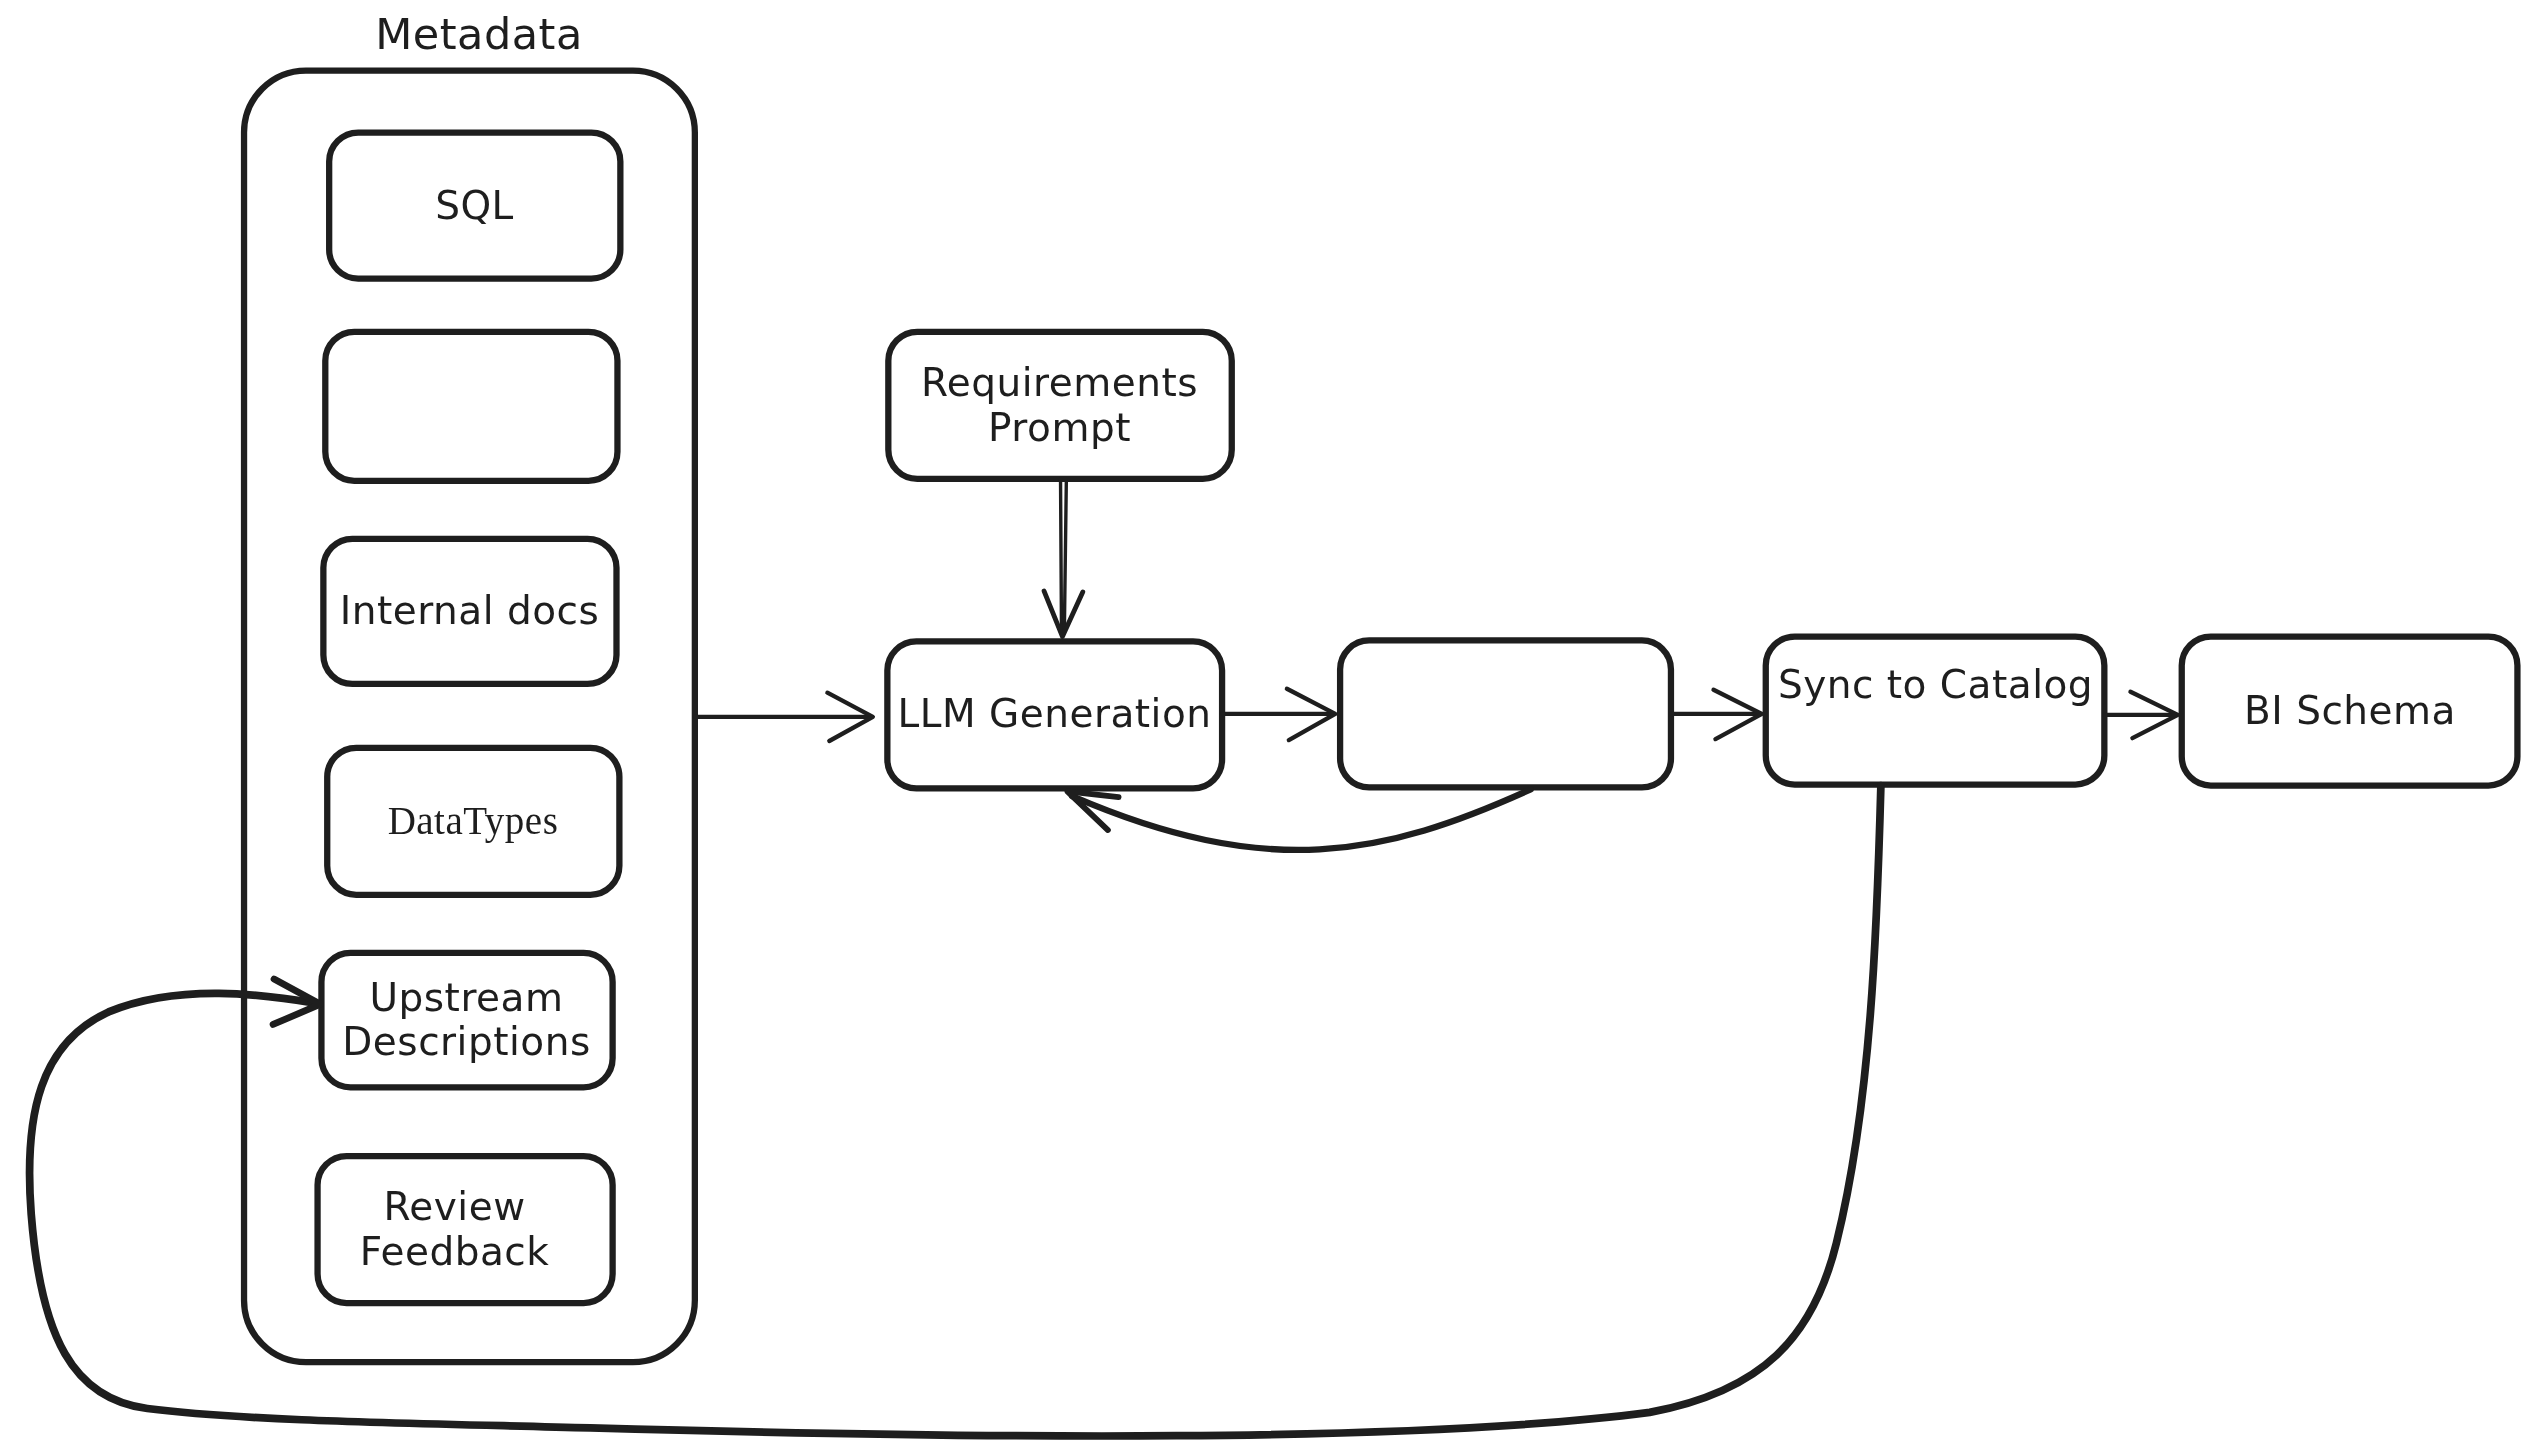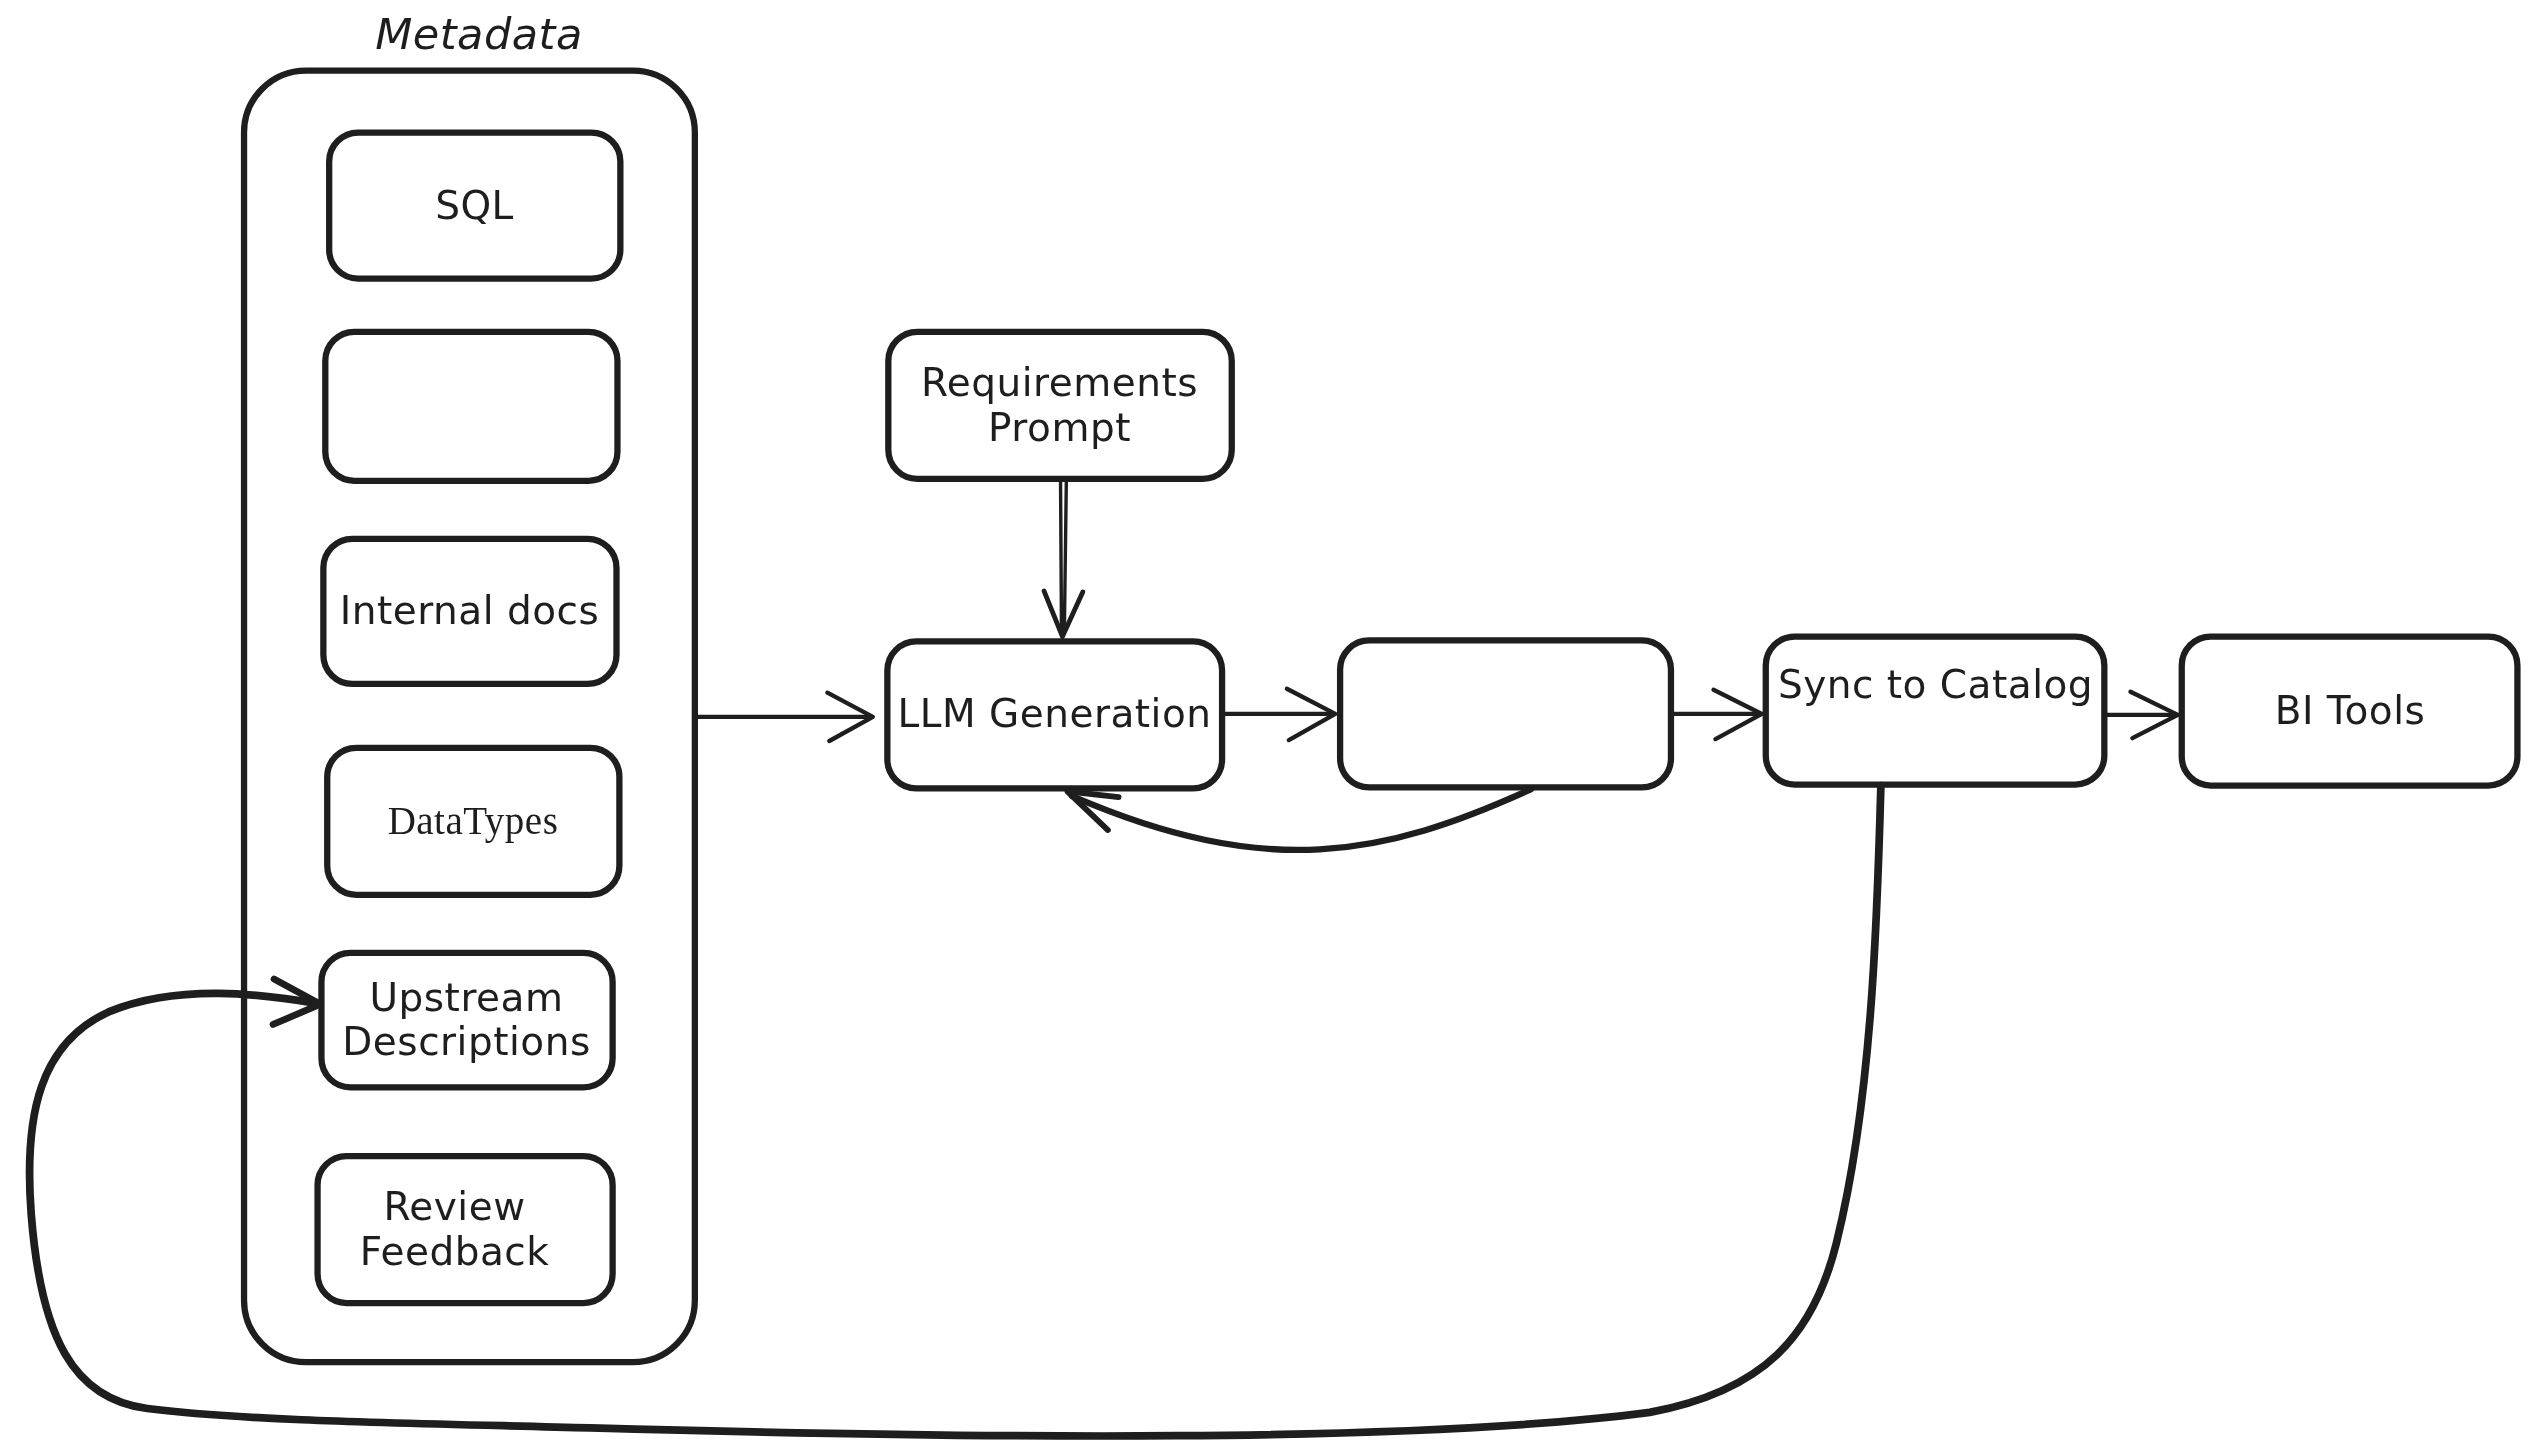--- a/index.html
+++ b/index.html
@@ -98,30 +98,30 @@
                C 1874 1382, 1822 1438, 1705 1460
                C 1460 1492, 1010 1487, 610 1476
                C 420 1471, 255 1469, 152 1456
                C 75 1446, 42 1382, 32 1255
                C 24 1150, 42 1078, 112 1046
                C 185 1016, 272 1028, 326 1037"></path>
       <path class="edge" stroke-width="7" d="M 283 1012 L 331 1038 L 282 1059"></path>
     </g>
   </svg>
 
-  <div class="label group-title" style="left:329px; top:3.9px; width:300px; height:62px;font-style:italic;">Metadata</div>
+  <div class="label group-title" style="left:329px; top:3.9px; width:300px; height:62px;">Metadata</div>
 
   <div class="label" style="left:329px; top:133px; width:291px; height:146px;">SQL</div>
   <div class="label" style="left:323px; top:539px; width:293px; height:145px;">Internal docs</div>
   <div class="label" style="left:327px; top:748px; width:292px; height:147px;font-family:Liberation Serif, serif;">DataTypes</div>
   <div class="label" style="left:321px; top:953px; width:291px; height:134px;">Upstream
 Descriptions</div>
   <div class="label" style="left:307px; top:1156px; width:295px; height:147px;">Review
 Feedback</div>
 
   <div class="label" style="left:888px; top:332px; width:343px; height:147px;">Requirements
 Prompt</div>
   <div class="label" style="left:887px; top:641px; width:335px; height:147px;">LLM Generation</div>
   <div class="label" style="left:1766px; top:611px; width:339px; height:148px;">Sync to Catalog</div>
-  <div class="label" style="left:2182px; top:637px; width:336px; height:149px;">BI Tools</div>
+  <div class="label" style="left:2182px; top:637px; width:336px; height:149px;">BI Schema</div>
 
 </div>
 
 
 </body></html>

